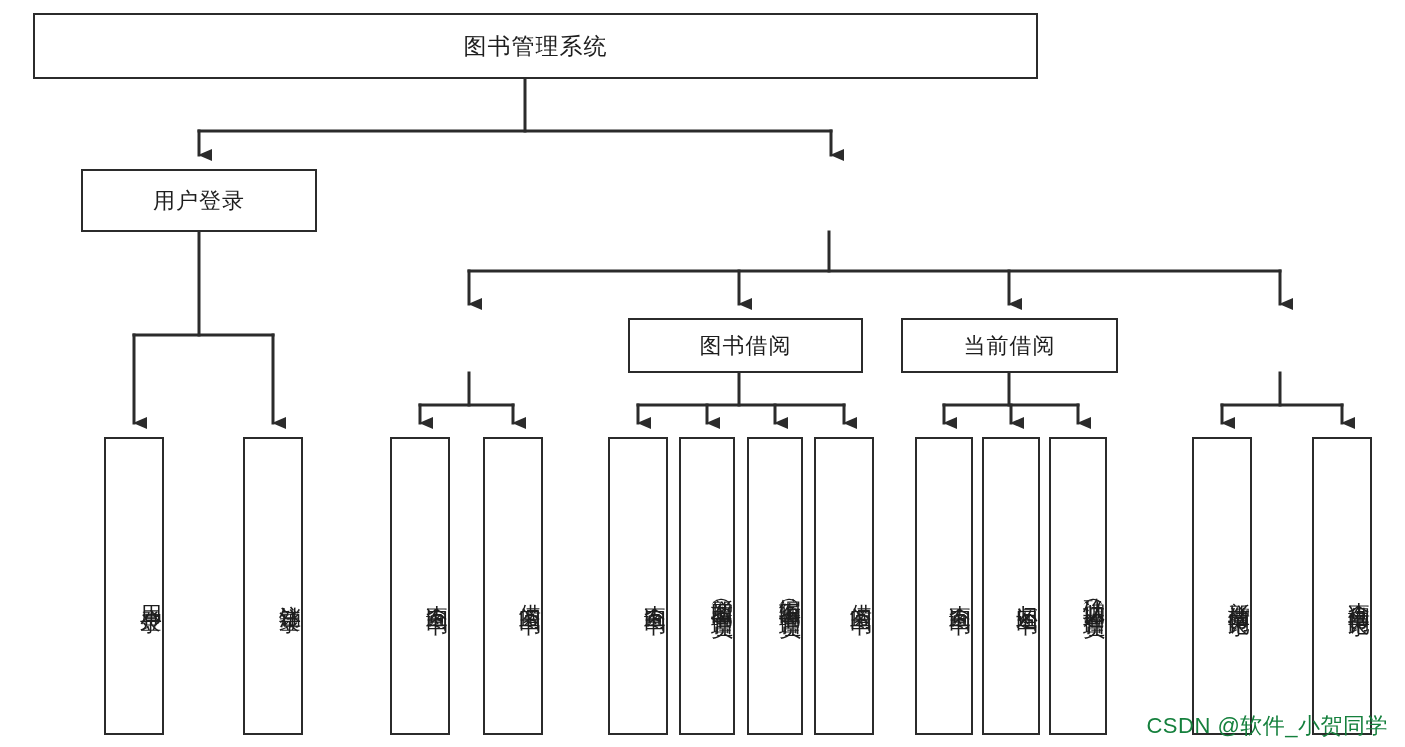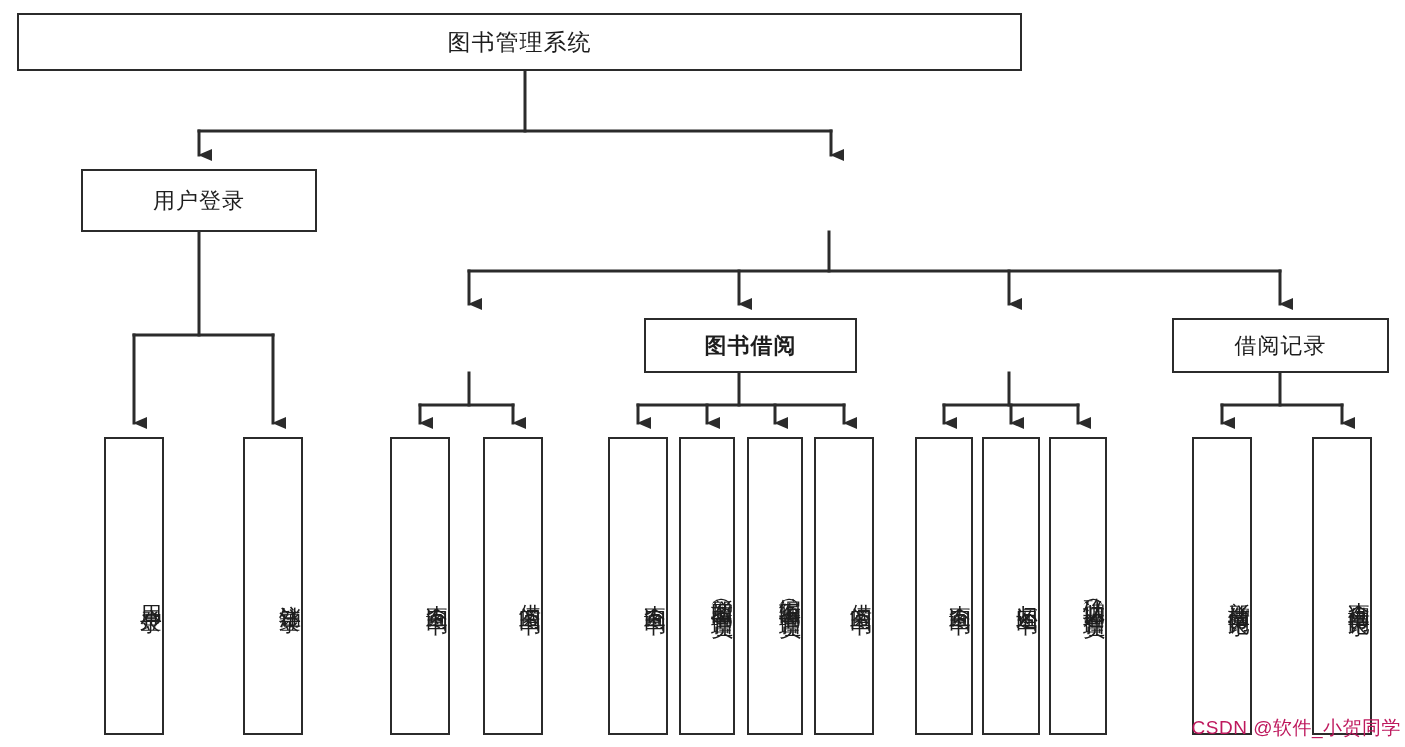--- a/index.html
+++ b/index.html
@@ -52,24 +52,24 @@
   .node.v .vtxt {
     writing-mode: vertical-rl;
     text-orientation: upright;
     white-space: nowrap;
   }
   .node.root {
     font-size: 23px;
   }
   #watermark {
     position: absolute;
-    right: 4px;
+    right: 17px;
     bottom: 6px;
-    font-size: 19px;
-    color: #be185d;
+    font-size: 22px;
+    color: #15803d;
     letter-spacing: 0.5px;
     white-space: nowrap;
   }
 </style>
 </head>
 <body>
 
 <div id="canvas">
 
   <svg id="wires" viewBox="0 0 1405 747" xmlns="http://www.w3.org/2000/svg">
@@ -115,33 +115,33 @@
       <path d="M 1011 405 L 1011 423" marker-end="url(#arrow)"></path>
       <path d="M 1078 405 L 1078 423" marker-end="url(#arrow)"></path>
 
       <path d="M 1280 373 L 1280 405"></path>
       <path d="M 1222 405 L 1342 405"></path>
       <path d="M 1222 405 L 1222 423" marker-end="url(#arrow)"></path>
       <path d="M 1342 405 L 1342 423" marker-end="url(#arrow)"></path>
     </g>
   </svg>
 
-  <div class="node h root" style="left:17px; top:13px; width:1005px; height:58px;">
+  <div class="node h root" style="left:33px; top:13px; width:1005px; height:66px;">
     <span>图书管理系统</span>
   </div>
 
   <div class="node h" style="left:81px; top:169px; width:236px; height:63px;">
     <span>用户登录</span>
   </div>
 
-  <div class="node h" style="left:644px; top:318px; width:213px; height:55px;font-weight:bold;">
+  <div class="node h" style="left:628px; top:318px; width:235px; height:55px;">
     <span>图书借阅</span>
   </div>
-  <div class="node h" style="left:1172px; top:318px; width:217px; height:55px;">
-    <span>借阅记录</span>
+  <div class="node h" style="left:901px; top:318px; width:217px; height:55px;">
+    <span>当前借阅</span>
   </div>
 
   <div class="node v" style="left:104px; top:437px; width:60px; height:298px;">
     <span class="vtxt">用户登录</span>
   </div>
   <div class="node v" style="left:243px; top:437px; width:60px; height:298px;">
     <span class="vtxt">注销登录</span>
   </div>
   <div class="node v" style="left:390px; top:437px; width:60px; height:298px;">
     <span class="vtxt">查询图书</span>

